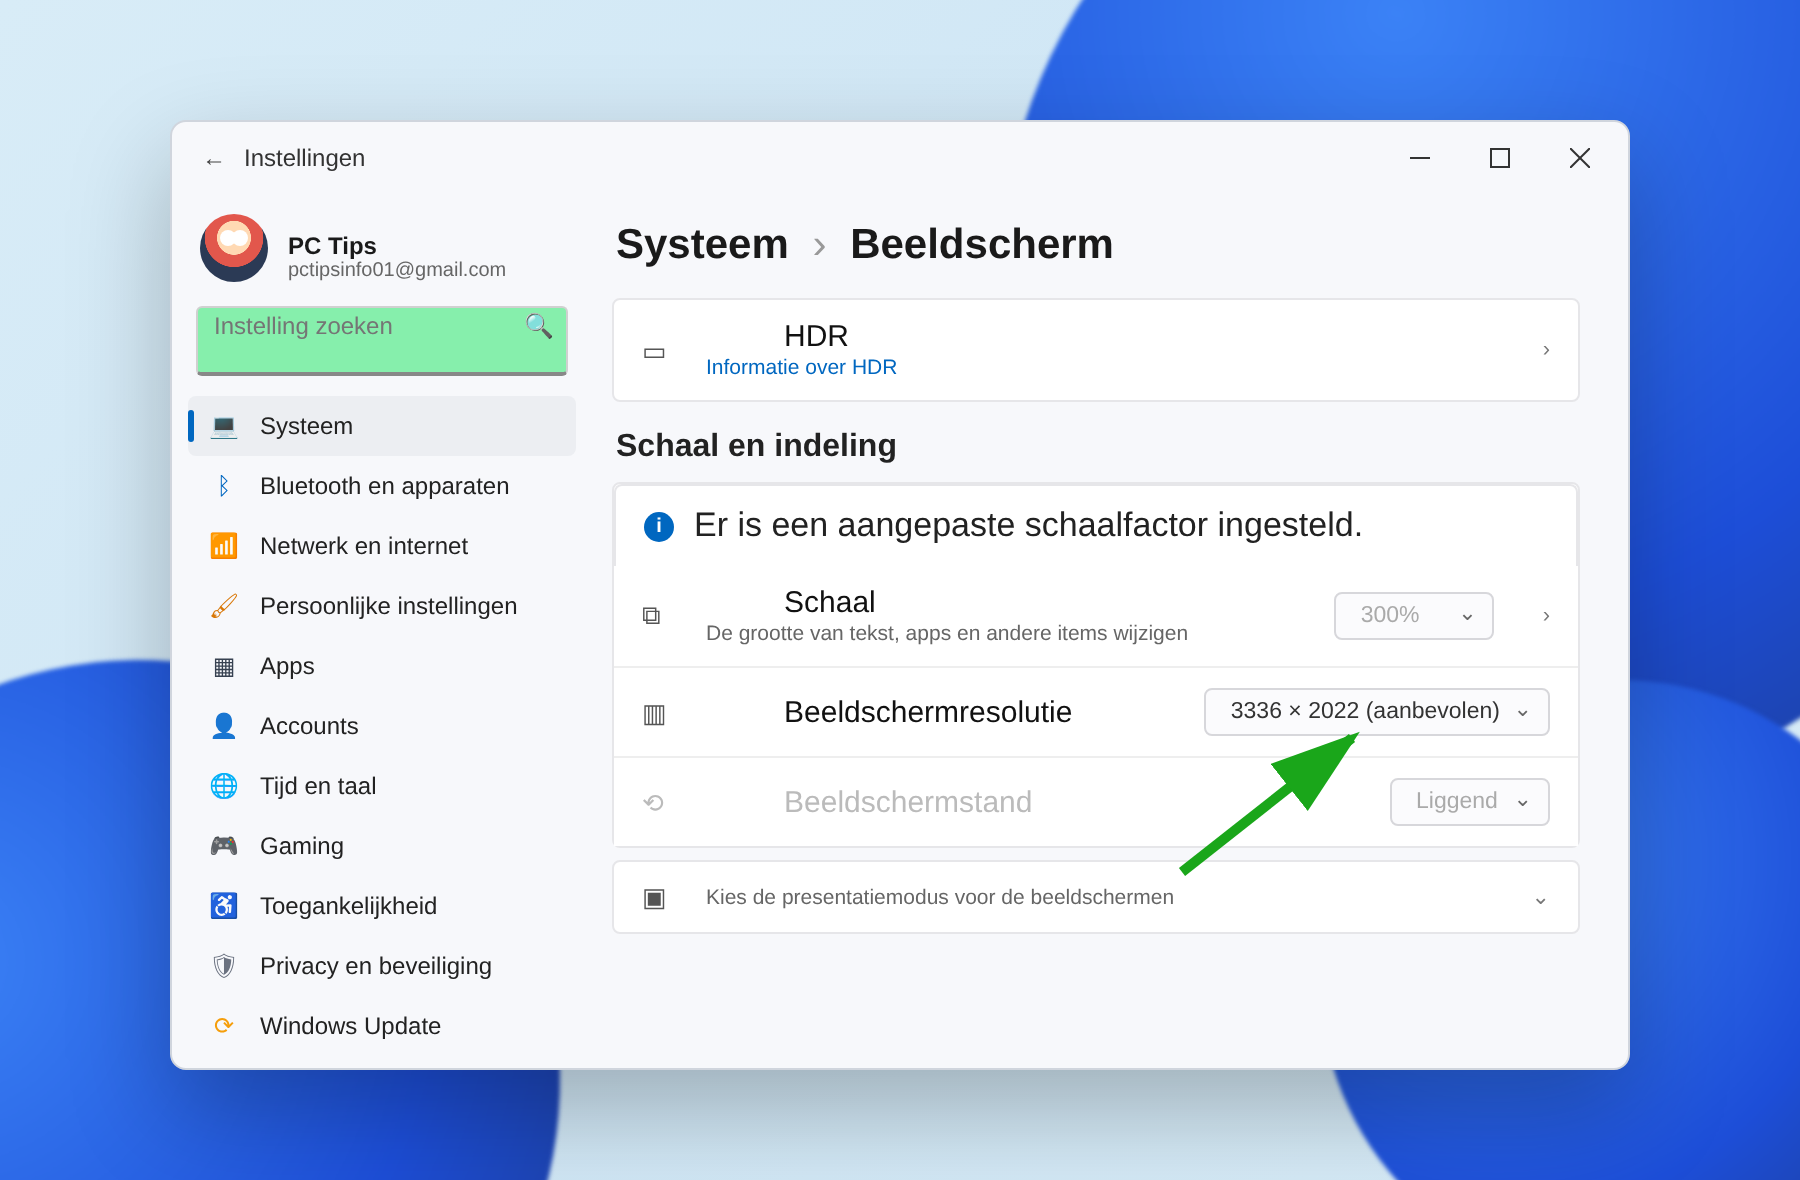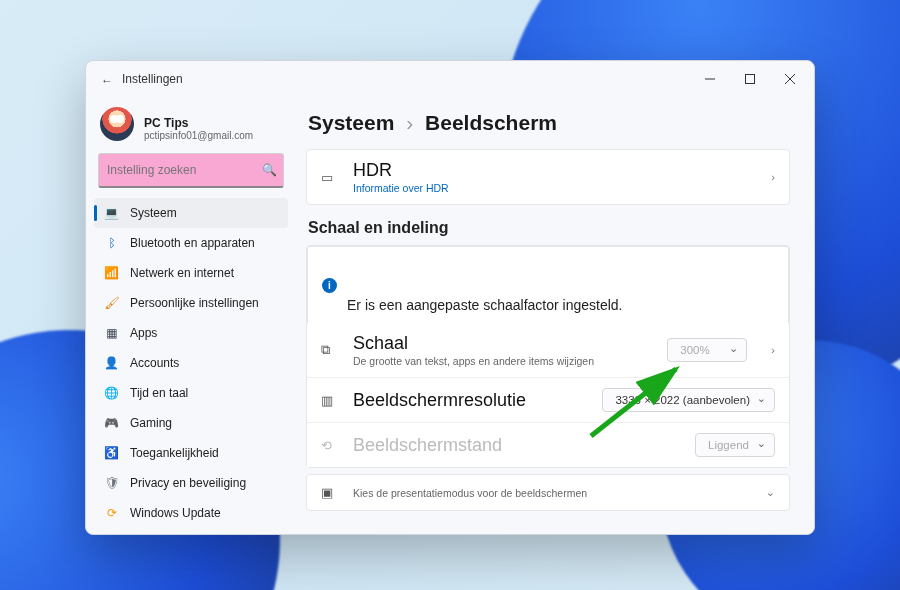--- a/index.html
+++ b/index.html
@@ -41,22 +41,22 @@
   .avatar {
     width: 34px; height: 34px; border-radius: 50%;
     background: radial-gradient(circle at 50% 35%, #ffd9b3 0 30%, #e2574c 31% 52%, #2b3a55 53% 100%);
     position: relative;
   }
   .avatar::after { content:""; position:absolute; width:8px; height:8px; background:#fff; border-radius:50%; top:8px; left:10px; box-shadow: 6px 0 0 #fff; }
   .profile .name { font-size: 12px; font-weight: 600; color: #1a1a1a; }
   .profile .email { font-size: 10px; color: #666; }
 
   .search {
-    display: flex; align-items: center; height: 30px; border: 1px solid #d0d0d0;
-    background: #f9a8d4; border-radius: 3px; padding: 16px 8px; margin: 0 4px 10px 4px;
+    display: flex; align-items: flex-end; height: 30px; border: 1px solid #d0d0d0;
+    background: #86efac; border-radius: 3px; padding: 16px 8px; margin: 0 4px 10px 4px;
     border-bottom: 2px solid #888;
   }
   .search input { flex:1; border:0; outline:0; font-size:12px; background:transparent; color:#333; }
   .search .sicon { color:#555; font-size:12px; }
 
   .nav { list-style:none; }
   .nav li { display:flex; align-items:center; gap:10px; height:30px; padding:0 10px; font-size:12px; color:#222; border-radius:4px; position:relative; }
   .nav li.active { background:#eceef2; }
   .nav li.active::before { content:""; position:absolute; left:0; top:7px; bottom:7px; width:3px; background:#0067c0; border-radius:2px; }
   .nav .nicon { width:16px; text-align:center; font-size:12px; }
@@ -70,31 +70,31 @@
   .crumbs { font-size: 21px; font-weight: 600; color:#1a1a1a; padding: 6px 0 14px 2px; }
   .crumbs .sep { color:#999; font-weight:400; margin:0 6px; }
   .scroll { flex:1; overflow-y:auto; padding-right:2px; }
 
   .card {
     background:#fff; border:1px solid #e6e6e9; border-radius:4px;
     padding: 10px 14px; display:flex; align-items:center; gap:14px; margin-bottom:6px;
   }
   .card .cicon { width:18px; color:#555; font-size:13px; flex-shrink:0; }
   .card .ctext { flex:1; }
-  .card .ctitle { font-size:18px; color:#111; }
+  .card .ctitle { font-size:15px; color:#111;margin-left:39px; }
   .card .csub { font-size:10.5px; color:#666; margin-top:1px; }
   .card .csub.link { color:#0067c0; }
   .card .chev { color:#777; font-size:11px; }
   .card.disabled .ctitle, .card.disabled .csub, .card.disabled .cicon { color:#bbb; }
 
   .section-h { font-size:16px; font-weight:600; color:#222; margin: 14px 0 8px 2px; }
 
   .alertcard { background:#fff; border:1px solid #e6e6e9; border-radius:4px 4px 0 0; padding:10px 14px; display:flex; align-items:center; gap:10px; border-bottom:0; }
   .alertcard .info { width:15px; height:15px; border-radius:50%; background:#0067c0; color:#fff; font-size:10px; display:flex; align-items:center; justify-content:center; font-weight:bold; flex-shrink:0; }
-  .alertcard .atxt { flex:1; font-size:14px; color:#222;margin-top:40px; }
+  .alertcard .atxt { flex:1; font-size:17px; color:#222; }
   .alertcard .alink { font-size:11.5px; color:#0067c0; }
 
   .group { border:1px solid #e6e6e9; border-radius:4px; background:#fff; margin-bottom:6px; }
   .group .card { border:0; border-radius:0; margin:0; }
   .group .card + .card { border-top:1px solid #eee; }
 
   .dropdown {
     border:1px solid #d7d7db; border-radius:4px; background:#fbfbfd;
     padding: 5px 24px 5px 12px; font-size:11.5px; color:#333; position:relative; min-width:80px; text-align:left;
   }

